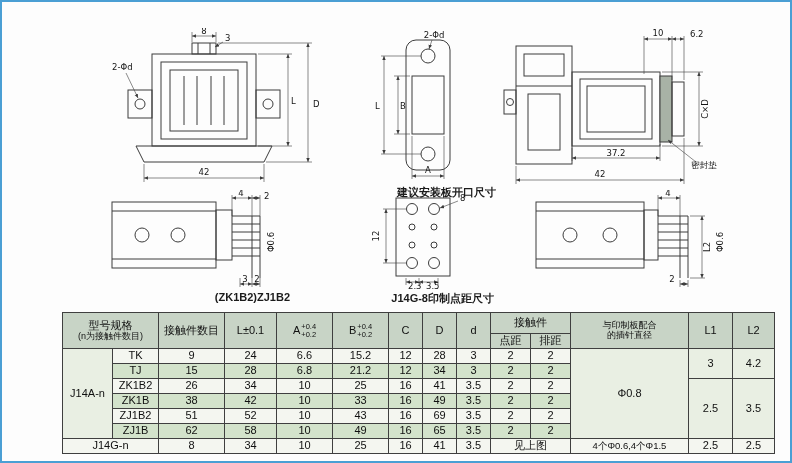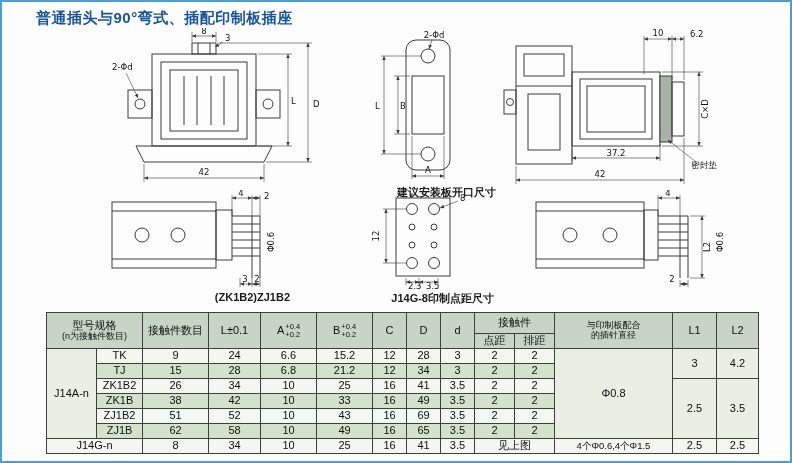--- a/index.html
+++ b/index.html
@@ -5,37 +5,36 @@
   html,body{margin:0;padding:0;}
   body{width:792px;height:463px;background:#e8e8e8;font-family:"Liberation Sans","DejaVu Sans",sans-serif;}
   .page{position:relative;width:792px;height:463px;background:#fdfdfd;border:2px solid var(--page-border,#4a9fd4);box-sizing:border-box;overflow:hidden;}
   .title{position:absolute;left:34px;top:7px;font-size:15px;font-weight:bold;color:var(--title-text,#1656a0);letter-spacing:.5px;}
   .panel{position:absolute;}
   .caption{position:absolute;font-size:11px;font-weight:bold;color:#1b1b1b;text-align:right;}
   svg text{font-size:8.5px;fill:#141414;font-family:"DejaVu Sans",sans-serif;}
   .ln rect,.ln line,.ln circle,.ln path,.ln polyline{fill:none;stroke:#3c3c3c;stroke-width:1;}
   .ln .fill-gray{fill:#a8b2a6;}
   .dim line,.dim polyline{fill:none;stroke:#3c3c3c;stroke-width:.6;}
-  .spec{position:absolute;left:44px;top:310px;width:712px;border-collapse:collapse;table-layout:fixed;font-size:11px;color:#101010;}
+  .spec{position:absolute;left:60px;top:310px;width:712px;border-collapse:collapse;table-layout:fixed;font-size:11px;color:#101010;}
   .spec th,.spec td{border:1px solid #3f3f3f;text-align:center;vertical-align:middle;padding:0;height:14px;line-height:1.05;overflow:hidden;}
   .spec thead th{background:var(--table-header-bg,#c8d4c6);font-weight:normal;}
   .spec thead tr:first-child th{height:20px;}
   .r-even td{background:var(--table-row-bg,#f4f6f0);}
   .r-odd td{background:var(--table-row-alt-bg,#d3e3cb);}
   .spec td.span-v{background:#e9efe3;}
   .small{font-size:9px;}
   .tight{font-size:9.5px;margin-top:36px;}
   .tol{display:inline-flex;flex-direction:column;font-size:7.5px;line-height:1.05;vertical-align:middle;margin-left:1px;text-align:center;}
 </style>
 </head>
 <body>
 
 <div class="page">
 
-  <div class="title">普通插头与90°弯式、插配印制板插座</div>
 
   <svg class="panel" style="left:92px;top:26px" width="230" height="160" viewBox="0 0 230 160">
     <defs>
         <marker id="arrA" markerWidth="8" markerHeight="8" refX="7" refY="3" orient="auto-start-reverse">
           <path d="M0 0 L7 3 L0 6 Z" fill="#3c3c3c"></path>
         </marker>
       </defs>
     <g class="ln">
       <rect x="98" y="15" width="24" height="11"></rect>
       <line x1="104" y1="15" x2="104" y2="26"></line>

